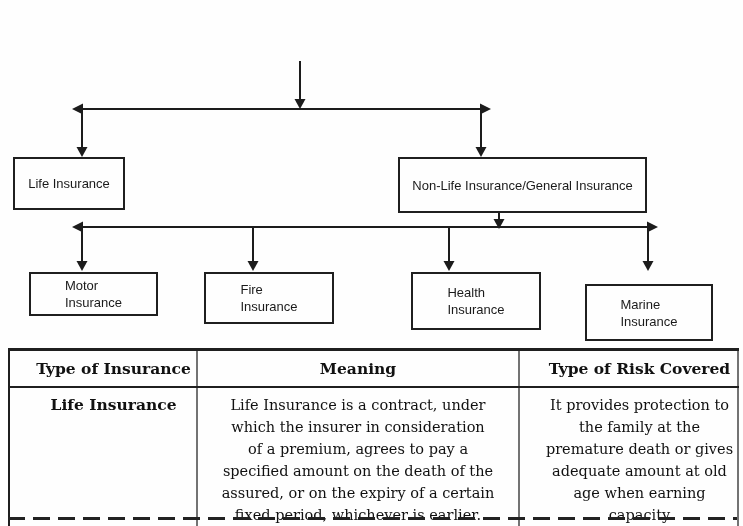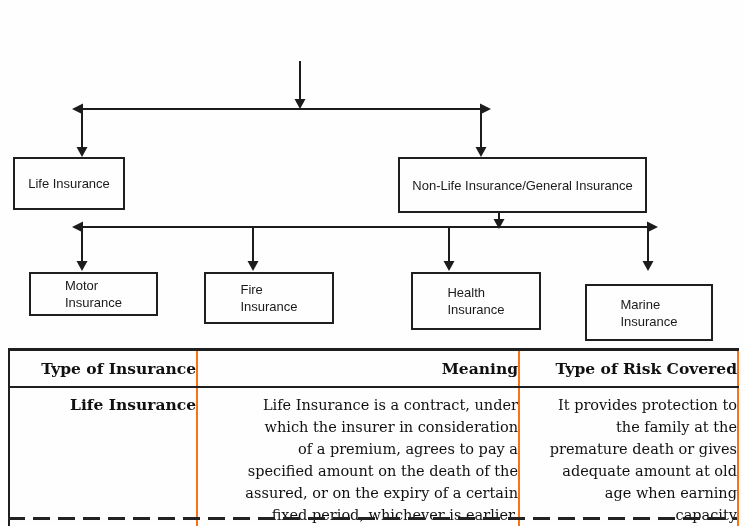--- a/index.html
+++ b/index.html
@@ -45,23 +45,23 @@
     width: 729px;
     height: 169px;
     border-collapse: collapse;
     table-layout: fixed;
     font-family: "DejaVu Serif", "Liberation Serif", serif;
     color: #111111;
     background: #fefefe;
   }
   .info-table th, .info-table td {
     border-left: 2px solid #1f1f1f;
-    border-right: 2px solid #f97316;
+    border-right: 2px solid #737373;
     vertical-align: middle;
-    text-align: right;
+    text-align: center;
   }
   .info-table thead th {
     border-top: 3px solid #1f1f1f;
     border-bottom: 2px solid #1f1f1f;
     height: 37px;
     font-size: 15.5px;
     font-weight: 700;
   }
   .info-table td {
     height: 130px;

